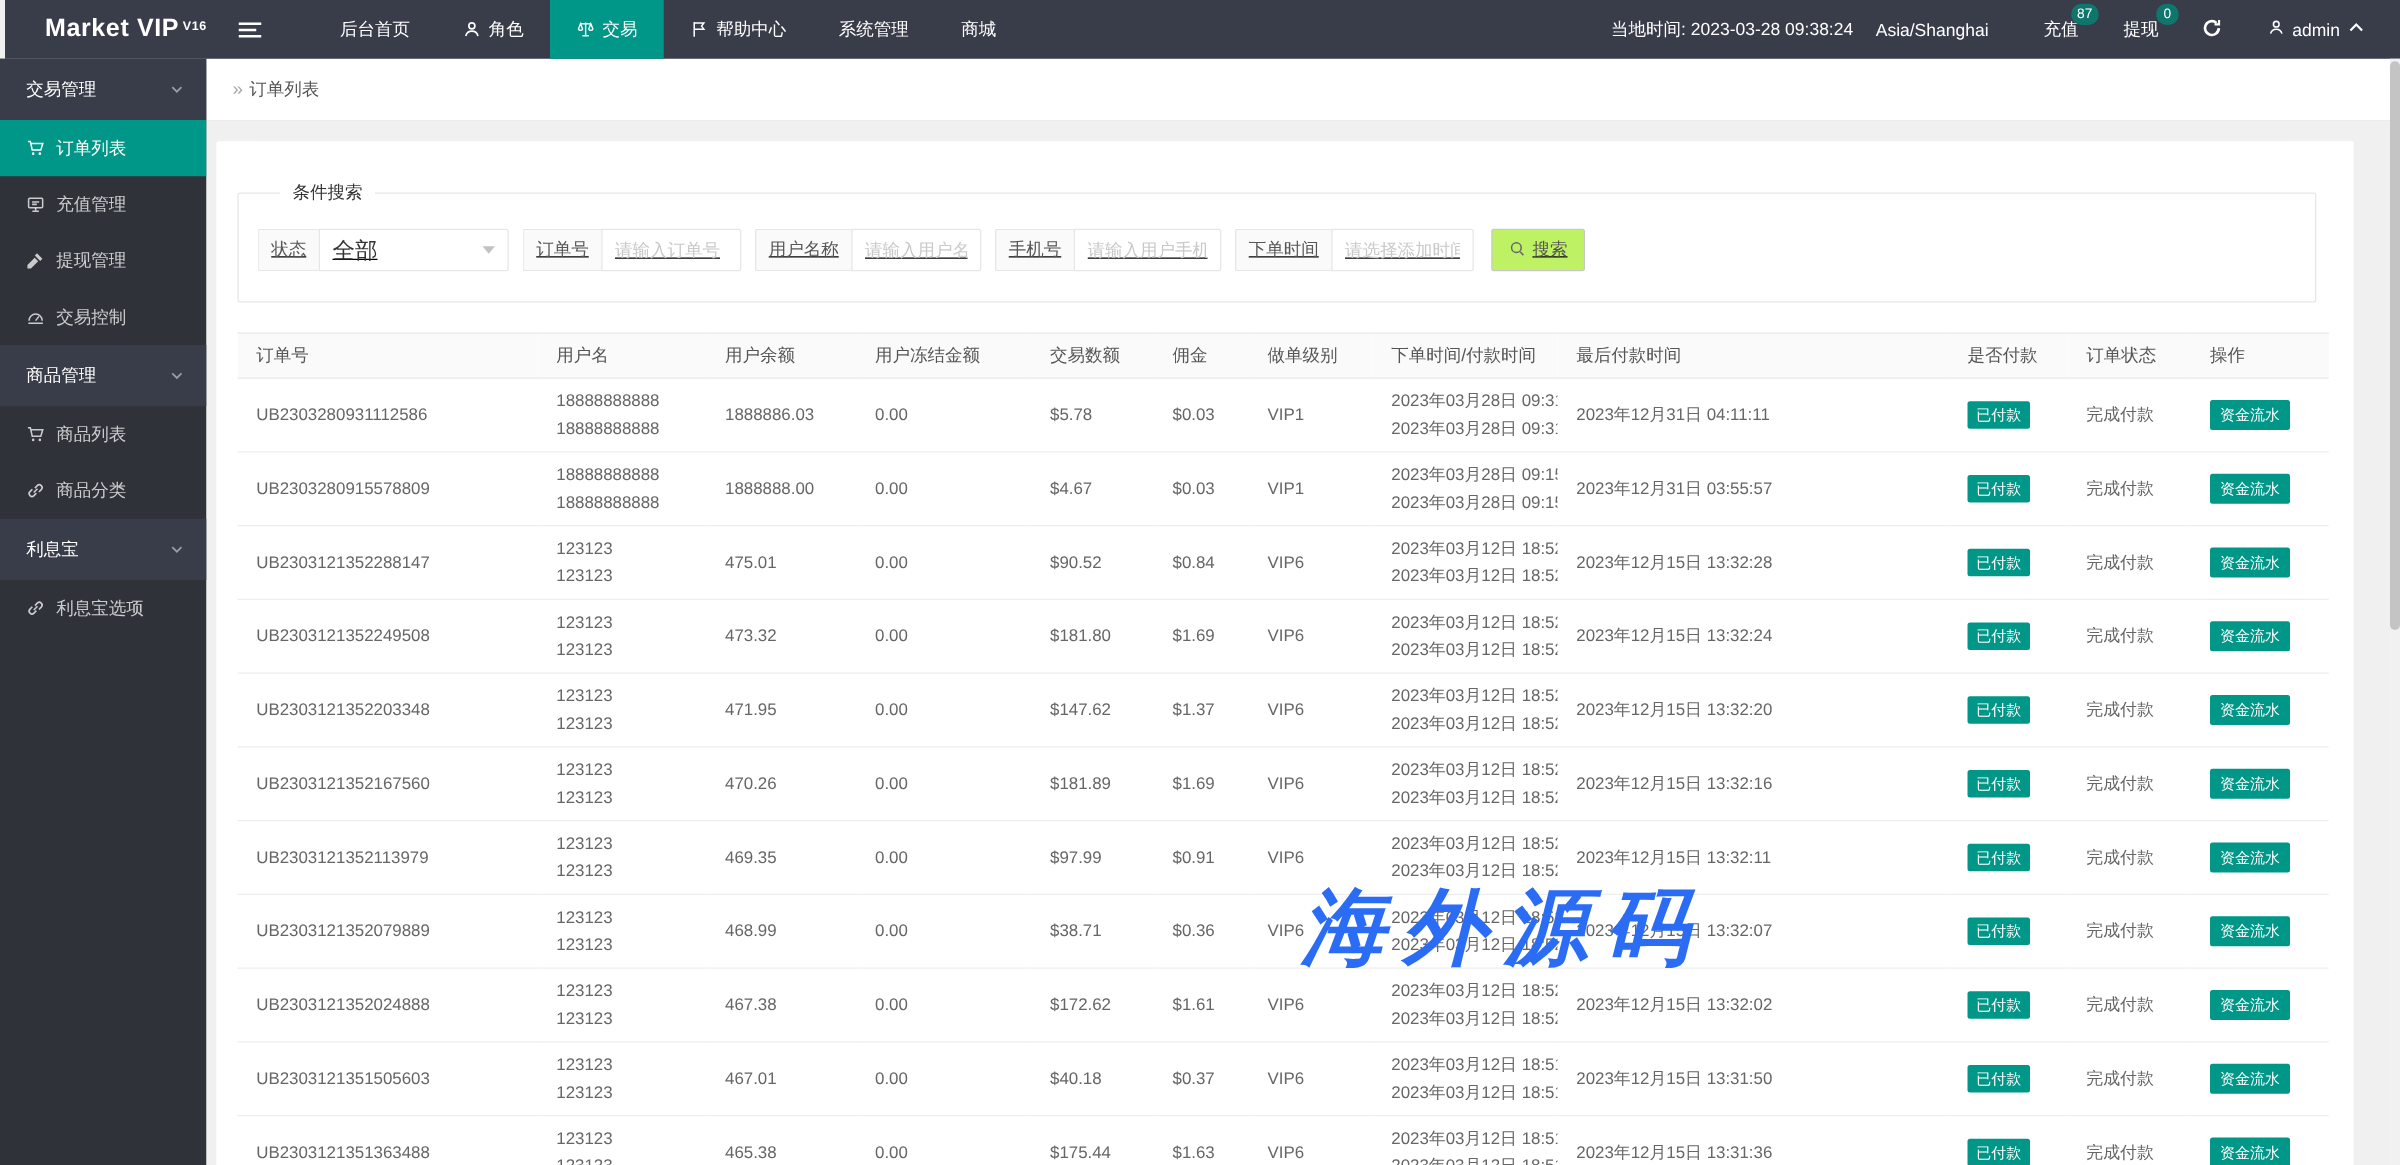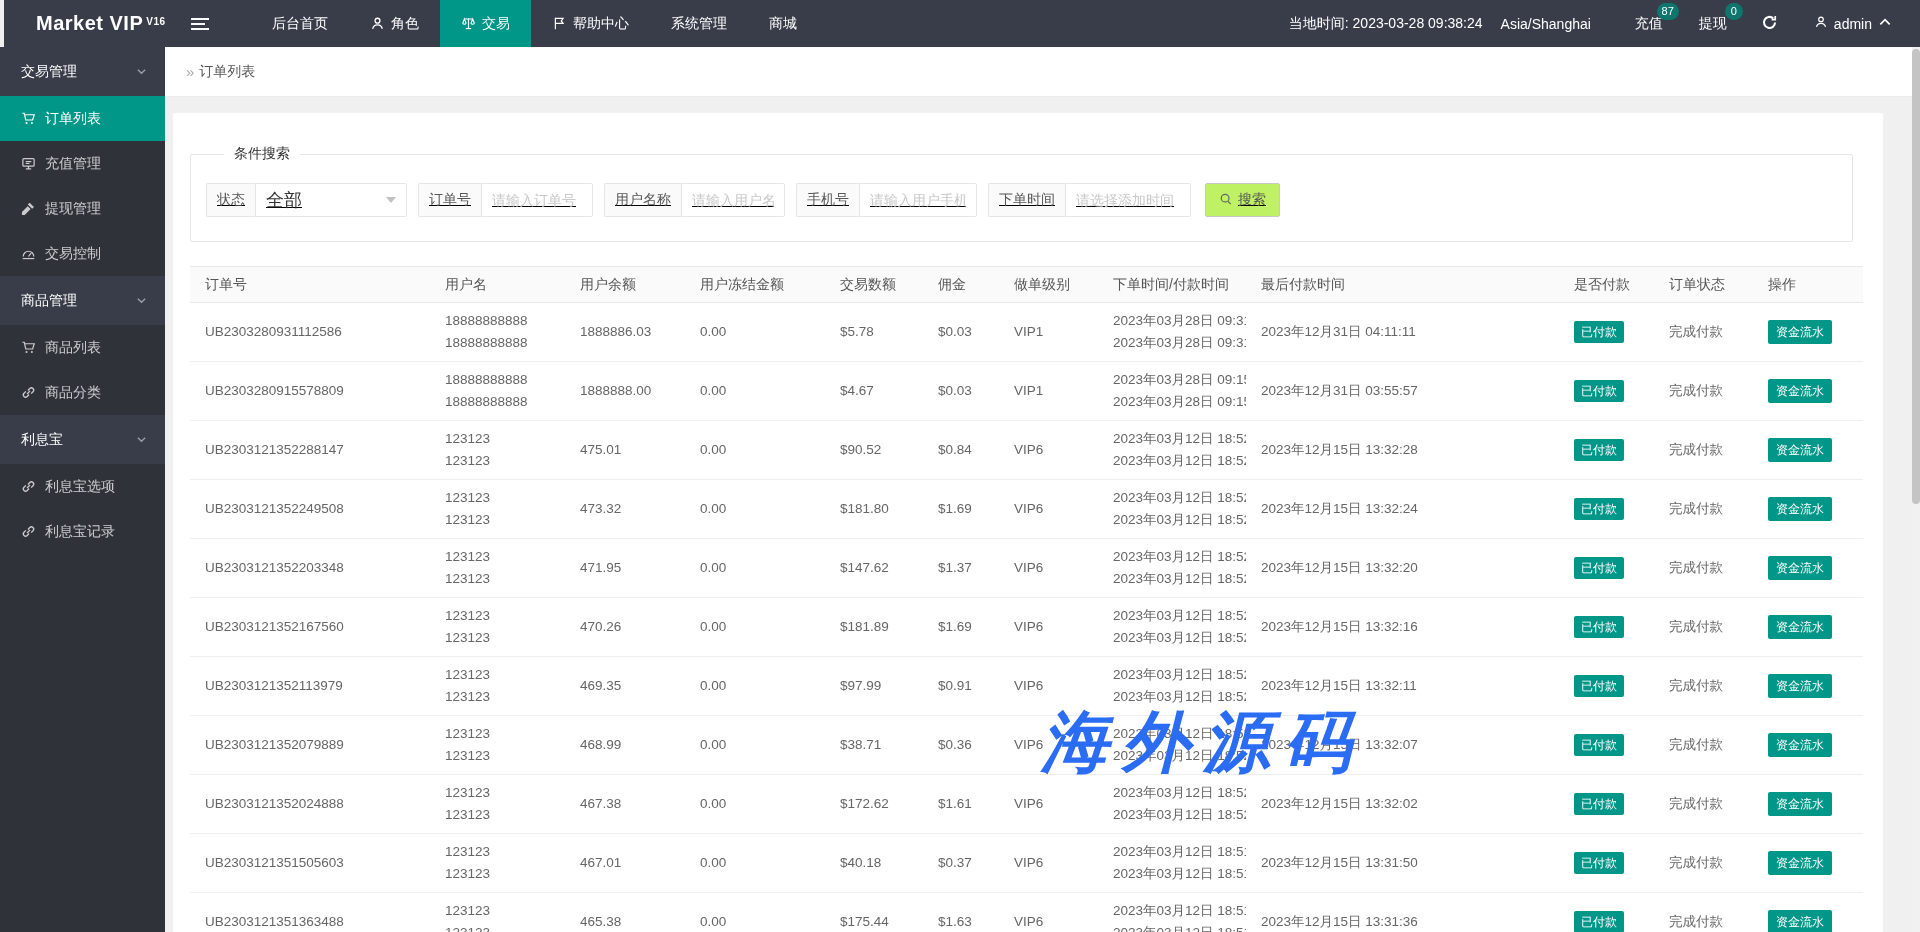--- a/index.html
+++ b/index.html
@@ -281,30 +281,20 @@
     <div class="side-item">
       <span style="display:flex;width:15px;height:15px">
         <svg viewBox="0 0 16 16" fill="none" stroke="currentColor" stroke-width="1.4">
           <path d="M6.4 9.6l3.2-3.2"></path>
           <path d="M5.2 6.8l-2 2a2.4 2.4 0 0 0 3.4 3.4l2-2"></path>
           <path d="M10.8 9.2l2-2a2.4 2.4 0 0 0-3.4-3.4l-2 2"></path>
         </svg>
       </span>
       <span>利息宝选项</span>
     </div>
-    <div class="side-item">
-      <span style="display:flex;width:15px;height:15px">
-        <svg viewBox="0 0 16 16" fill="none" stroke="currentColor" stroke-width="1.4">
-          <path d="M6.4 9.6l3.2-3.2"></path>
-          <path d="M5.2 6.8l-2 2a2.4 2.4 0 0 0 3.4 3.4l2-2"></path>
-          <path d="M10.8 9.2l2-2a2.4 2.4 0 0 0-3.4-3.4l-2 2"></path>
-        </svg>
-      </span>
-      <span>利息宝记录</span>
-    </div>
   </div>
 
 <div class="crumbbar">
   <span class="chev">»</span>
   <span>订单列表</span>
 </div>
 
 <div class="main">
   <div class="card">
 
@@ -330,21 +320,21 @@
           <input class="ifield" style="width: 104px;" placeholder="请输入用户名称">
         </div>
 
         <div class="igroup">
           <span class="iaddon">手机号</span>
           <input class="ifield" style="width: 118px;" placeholder="请输入用户手机号">
         </div>
 
         <div class="igroup">
           <span class="iaddon">下单时间</span>
-          <input class="ifield" style="width: 126px;" placeholder="请选择添加时间">
+          <input class="ifield" style="width: 114px;" placeholder="请选择添加时间">
         </div>
 
         <button class="search-btn">
           <span>
             <svg viewBox="0 0 16 16" width="14" height="14" fill="none" stroke="#666" stroke-width="1.4">
                 <circle cx="7" cy="7" r="4.4"></circle>
                 <path d="M10.4 10.8l3 3"></path>
               </svg>
           </span>
           <span>搜索</span>

